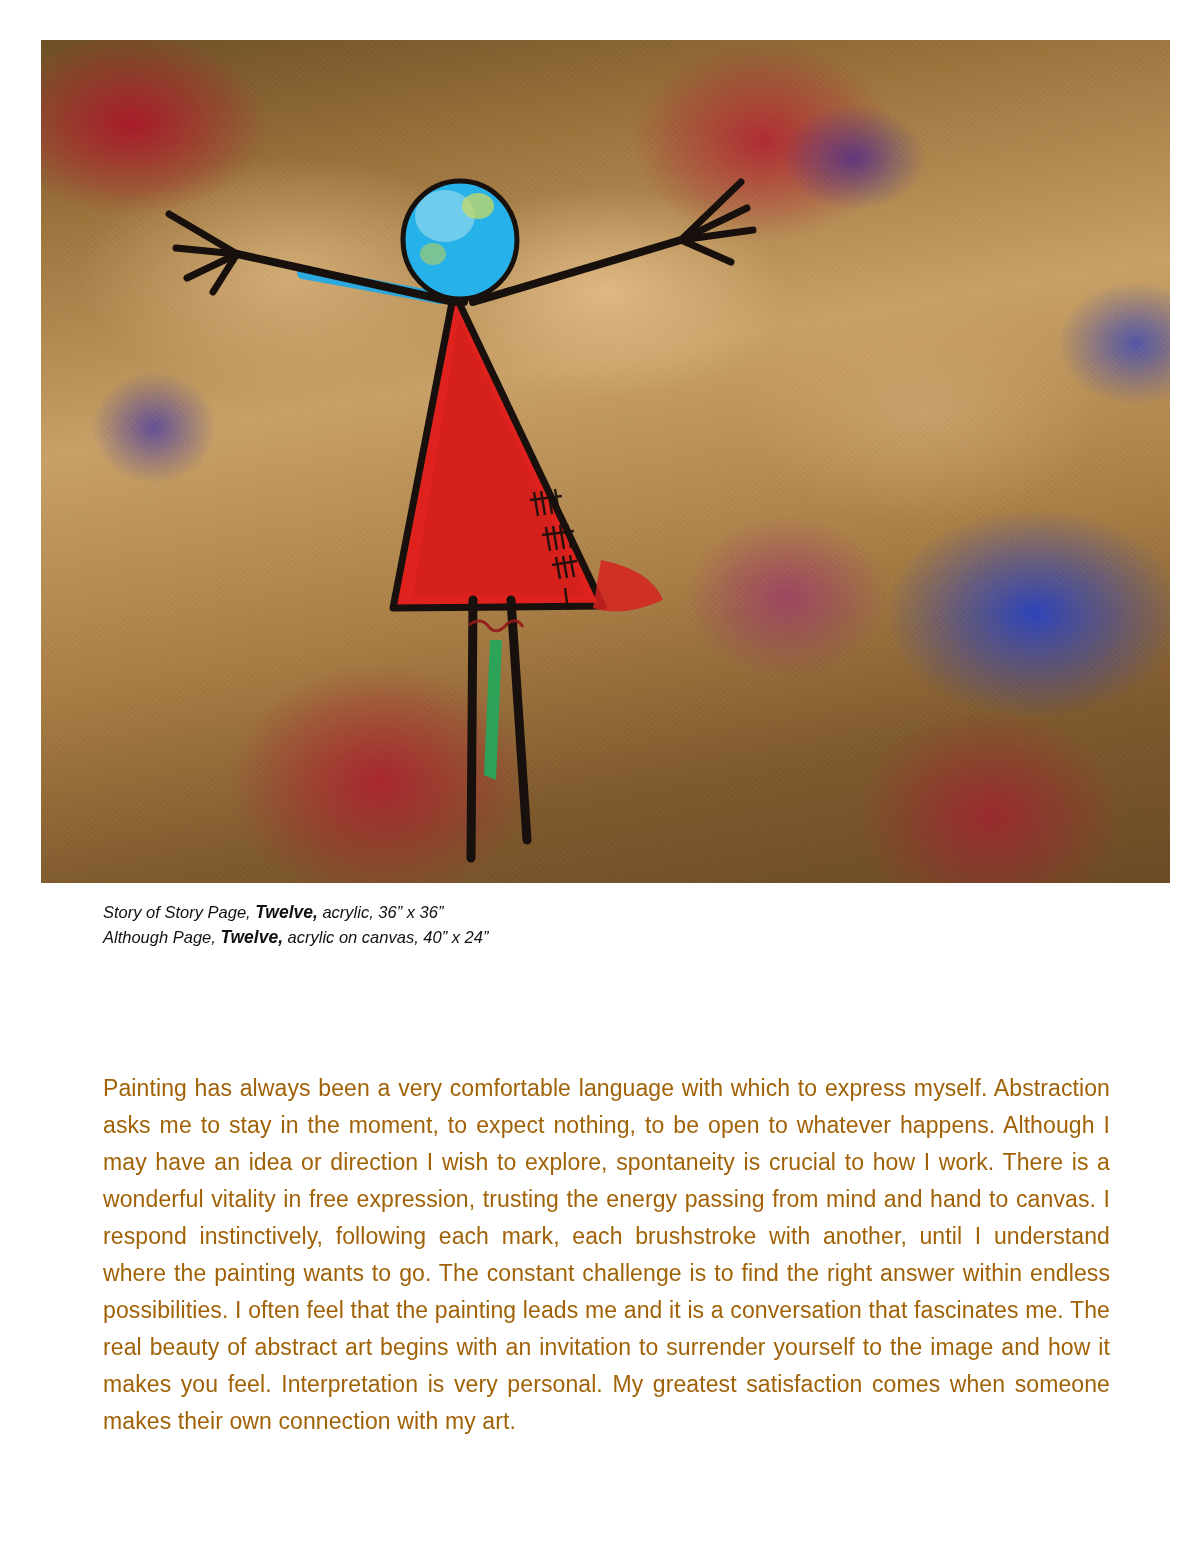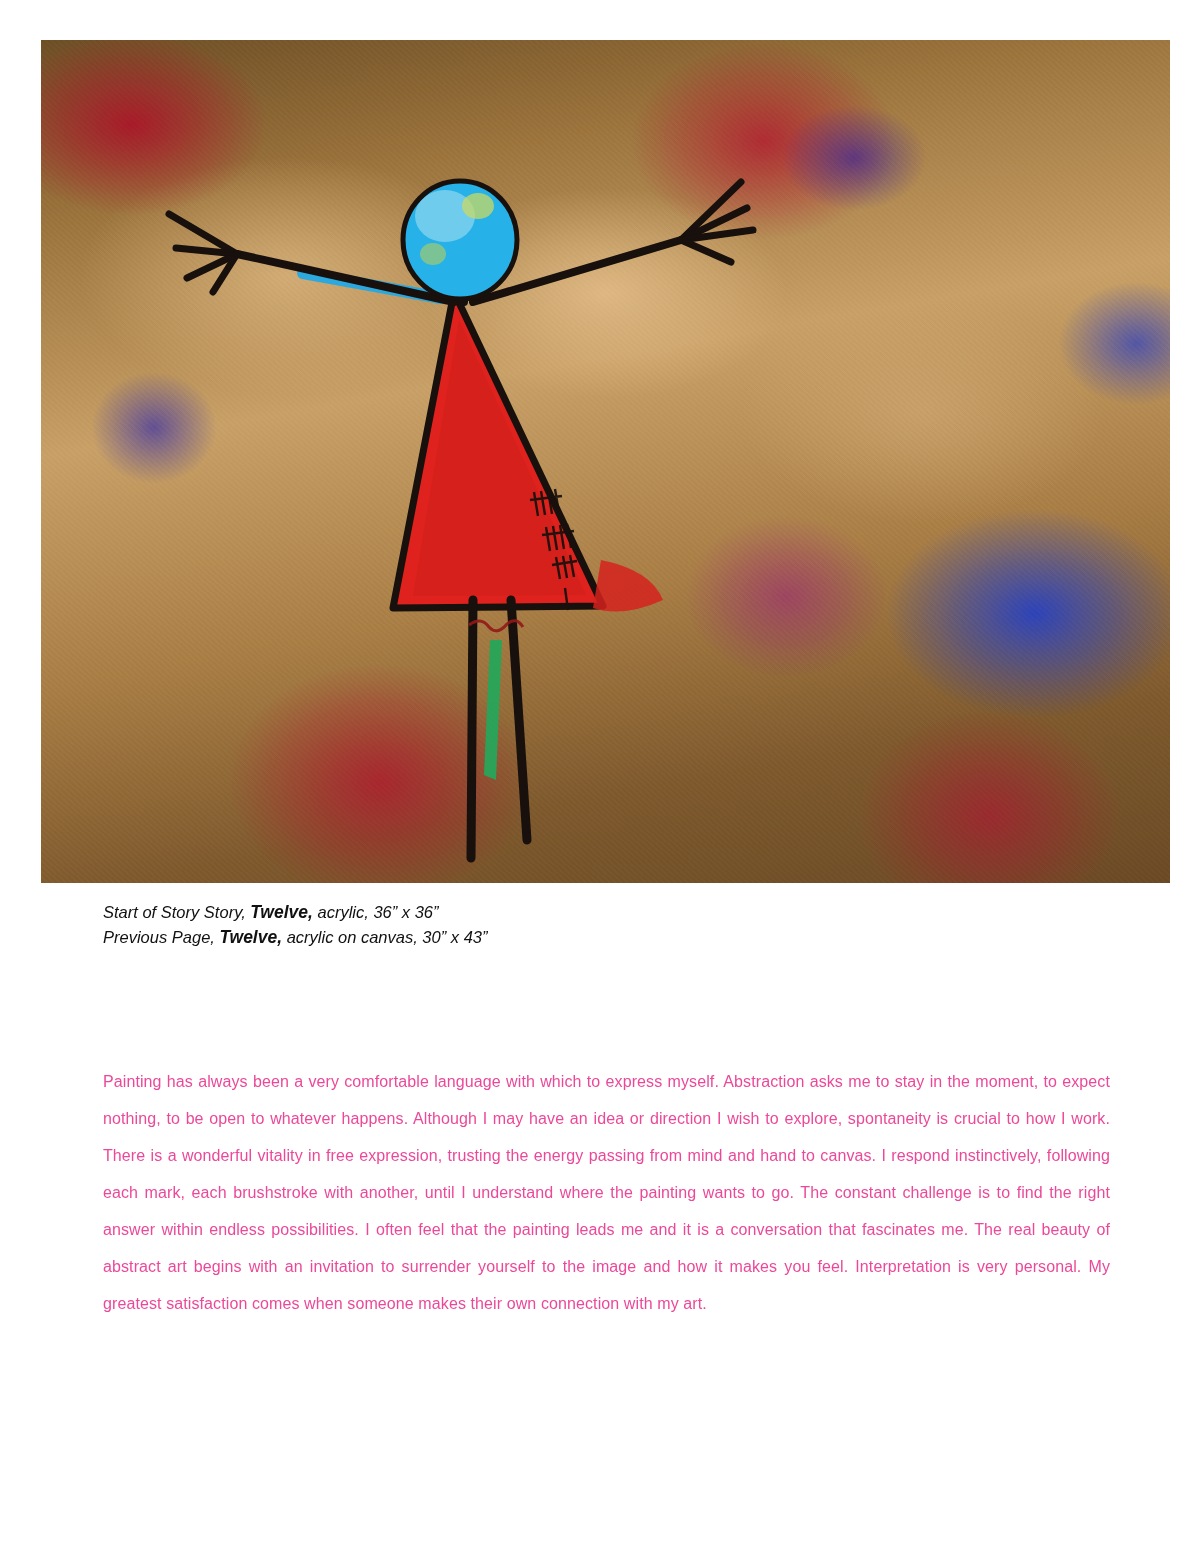--- a/index.html
+++ b/index.html
@@ -87,25 +87,25 @@
     font-size: 17.5px;
   }
 
   
   .statement {
     position: absolute;
     left: 103px;
     top: 1047px;
     width: 1007px;
     font-family: "Liberation Sans", sans-serif;
-    font-size: 16px;
+    font-size: 23px;
     line-height: 37px;
     text-align: justify;
     text-justify: inter-word;
-    color: #ec4899;
+    color: #a16207;
     letter-spacing: 0.1px;
   }
 </style>
 </head>
 <body>
 
 <div class="page">
 
   <div class="artwork-wrap">
     <div class="artwork">
@@ -154,22 +154,22 @@
           <path d="M524 548 L527 570"></path>
         </g>
 
         <path d="M428 585 q12 -9 20 2 q8 9 18 -3 q9 -8 16 3" stroke="#8e1a18" stroke-width="3" fill="none" opacity="0.9"></path>
       </svg>
     </div>
   </div>
 
   <div class="captions">
     <div class="caption-line">
-      <span>Start of Story Story, </span><b>Twelve,</b><span> acrylic, 36” x 36”</span>
+      <span>Story of Story Page, </span><b>Twelve,</b><span> acrylic, 36” x 36”</span>
     </div>
     <div class="caption-line">
-      <span>Previous Page, </span><b>Twelve,</b><span> acrylic on canvas, 30” x 43”</span>
+      <span>Although Page, </span><b>Twelve,</b><span> acrylic on canvas, 40” x 24”</span>
     </div>
   </div>
 
   <p class="statement">Painting has always been a very comfortable language with which to express myself.  Abstraction asks me to stay in the moment, to expect nothing, to be open to whatever happens. Although I may have an idea or direction I wish to explore, spontaneity is crucial to how I work. There is a wonderful vitality in free expression, trusting the energy passing from mind and hand to canvas. I respond instinctively, following each mark, each brushstroke with another, until I understand where the painting wants to go. The constant challenge is to find the right answer within endless possibilities. I often feel that the painting leads me and it is a conversation that fascinates me. The real beauty of abstract art begins with an invitation to surrender yourself to the image and how it makes you feel. Interpretation is very personal. My greatest satisfaction comes when someone makes their own connection with my art.</p>
 
 </div>
 
 </body></html>

